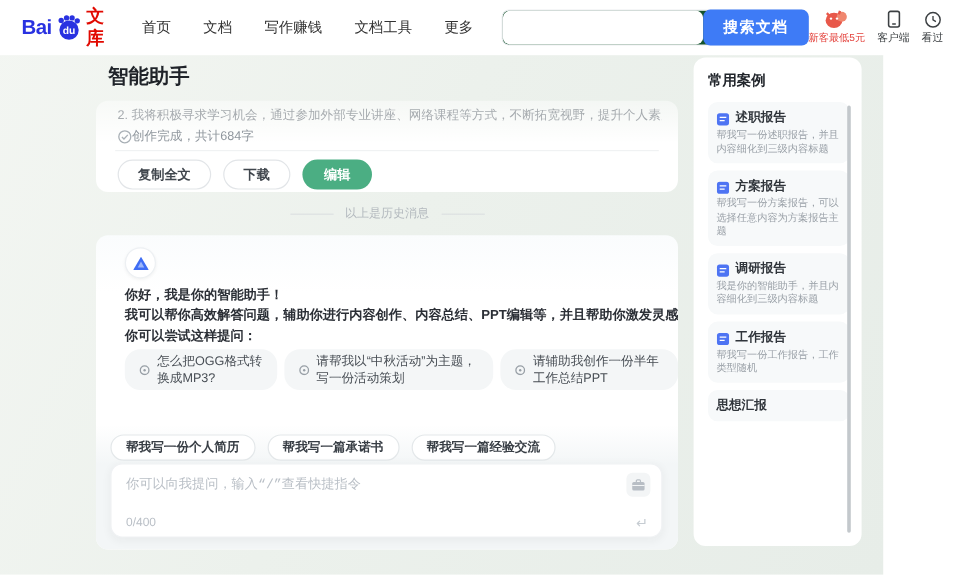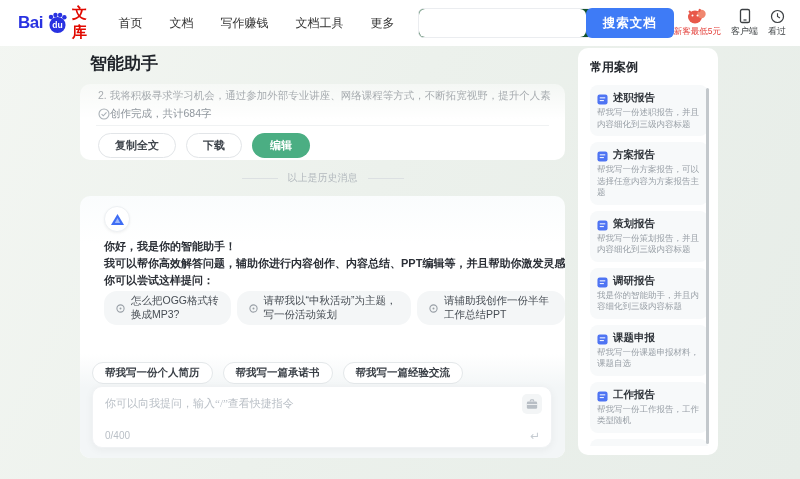--- a/index.html
+++ b/index.html
@@ -1,18 +1,18 @@
 <!DOCTYPE html>
 <html><head>
 <meta charset="utf-8">
 <style>
   * { margin:0; padding:0; box-sizing:border-box; }
   html,body { width:800px; height:479px; overflow:hidden; }
   body { font-family:"Liberation Sans","DejaVu Sans",sans-serif; }
-  .canvas { position:relative; width:800px; height:479px;
+  .canvas { position:relative; width:736px; height:479px;
     background:linear-gradient(115deg,#f3f6f2 0%,#ecf1ec 45%,#e7ede8 100%); }
 
   
   .header { position:absolute; left:0; top:0; width:800px; height:46px; background:#fff;
     display:flex; align-items:center; padding:0 14px 0 18px; }
   .logo { display:flex; align-items:center; gap:2px; cursor:pointer; }
   .logo-bai { font-size:17px; font-weight:700; color:#2932E1; letter-spacing:-0.5px; }
   .logo-wenku { font-size:15px; font-weight:700; color:#E10900; margin-left:1px; }
   .nav { display:flex; gap:27px; margin-left:26px; }
   .nav-item { font-size:12px; color:#333; cursor:pointer; white-space:nowrap; }
@@ -60,21 +60,21 @@
   .greeting div { white-space:nowrap; }
   .pill-col { position:absolute; left:24px; top:95px; display:flex; gap:6px; }
   .pill { display:inline-flex; align-items:center; gap:6px; width:fit-content; padding:3px 12px;
     background:#f4f6f7; border-radius:13px; font-size:10.5px; color:#474d54; cursor:pointer; }
   .chips-row { position:absolute; left:12px; top:166px; display:flex; gap:10px; z-index:2; }
   .chip { padding:3px 12px; background:#fff; border:1px solid #e4e8ea; border-radius:13px;
     font-size:10.5px; font-weight:700; color:#383e45; white-space:nowrap; cursor:pointer; }
   .input-box { position:absolute; left:12px; right:13px; top:190px; height:62px; background:#fff;
     border:1px solid #f0f2f4; border-radius:10px; box-shadow:0 2px 8px rgba(31,35,41,.05); z-index:2; }
   .input-box textarea { position:absolute; left:12px; right:34px; top:9px; bottom:22px; border:none;
-    resize:none; outline:none; font-size:11px; color:#333; font-family:Liberation Serif, serif; background:transparent; }
+    resize:none; outline:none; font-size:11px; color:#333; font-family:Liberation Mono, monospace; background:transparent; }
   .input-box textarea::placeholder { color:#b9bfc6; }
   .tool-ico { position:absolute; right:9px; top:7px; width:20px; height:20px; border-radius:5px;
     background:#f3f5f6; display:flex; align-items:center; justify-content:center; cursor:pointer; }
   .counter { position:absolute; left:12px; bottom:6px; font-size:10px; color:#b9bfc6; }
   .enter-ico { position:absolute; right:11px; bottom:4px; font-size:12px; color:#c6ccd2; cursor:pointer; }
 
   
   .sidebar { position:absolute; left:578px; top:48px; width:140px; height:407px; background:#fff;
     border-radius:10px; padding:11px 10px 10px 12px; }
   .sb-title { font-size:12px; font-weight:700; color:#22262c; margin-bottom:9px; }
@@ -257,55 +257,33 @@
             <svg class="ico" width="11" height="11" viewBox="0 0 12 12">
               <rect x="0.5" y="0.5" width="11" height="11" rx="2.4" fill="#4e74f3"></rect>
               <line x1="3" y1="4.2" x2="9" y2="4.2" stroke="#fff" stroke-width="1.1"></line>
               <line x1="3" y1="7.2" x2="7.5" y2="7.2" stroke="#fff" stroke-width="1.1"></line>
             </svg>
           <span class="t">方案报告</span>
           </div>
         <div class="sb-desc">帮我写一份方案报告，可以选择任意内容为方案报告主题</div>
       </div>
 
-      <div class="sb-item">
-        <div class="sb-head">
-            <svg class="ico" width="11" height="11" viewBox="0 0 12 12">
-              <rect x="0.5" y="0.5" width="11" height="11" rx="2.4" fill="#4e74f3"></rect>
-              <line x1="3" y1="4.2" x2="9" y2="4.2" stroke="#fff" stroke-width="1.1"></line>
-              <line x1="3" y1="7.2" x2="7.5" y2="7.2" stroke="#fff" stroke-width="1.1"></line>
-            </svg>
-          <span class="t">策划报告</span>
-          </div>
-        <div class="sb-desc">帮我写一份策划报告，并且内容细化到三级内容标题</div>
-      </div>
 
       <div class="sb-item">
         <div class="sb-head">
             <svg class="ico" width="11" height="11" viewBox="0 0 12 12">
               <rect x="0.5" y="0.5" width="11" height="11" rx="2.4" fill="#4e74f3"></rect>
               <line x1="3" y1="4.2" x2="9" y2="4.2" stroke="#fff" stroke-width="1.1"></line>
               <line x1="3" y1="7.2" x2="7.5" y2="7.2" stroke="#fff" stroke-width="1.1"></line>
             </svg>
           <span class="t">调研报告</span>
           </div>
         <div class="sb-desc">我是你的智能助手，并且内容细化到三级内容标题</div>
       </div>
 
-      <div class="sb-item">
-        <div class="sb-head">
-            <svg class="ico" width="11" height="11" viewBox="0 0 12 12">
-              <rect x="0.5" y="0.5" width="11" height="11" rx="2.4" fill="#4e74f3"></rect>
-              <line x1="3" y1="4.2" x2="9" y2="4.2" stroke="#fff" stroke-width="1.1"></line>
-              <line x1="3" y1="7.2" x2="7.5" y2="7.2" stroke="#fff" stroke-width="1.1"></line>
-            </svg>
-          <span class="t">课题申报</span>
-          </div>
-        <div class="sb-desc">帮我写一份课题申报材料，课题自选</div>
-      </div>
 
       <div class="sb-item">
         <div class="sb-head">
             <svg class="ico" width="11" height="11" viewBox="0 0 12 12">
               <rect x="0.5" y="0.5" width="11" height="11" rx="2.4" fill="#4e74f3"></rect>
               <line x1="3" y1="4.2" x2="9" y2="4.2" stroke="#fff" stroke-width="1.1"></line>
               <line x1="3" y1="7.2" x2="7.5" y2="7.2" stroke="#fff" stroke-width="1.1"></line>
             </svg>
           <span class="t">工作报告</span>
           </div>

